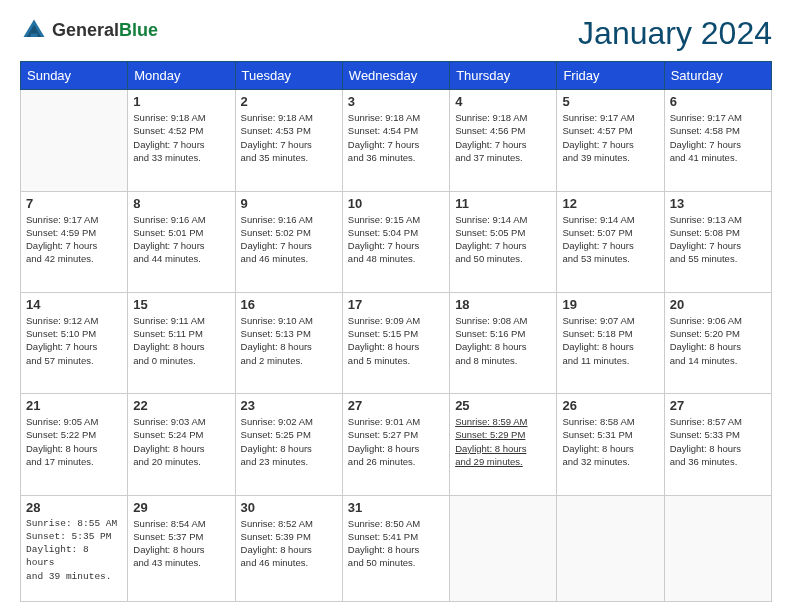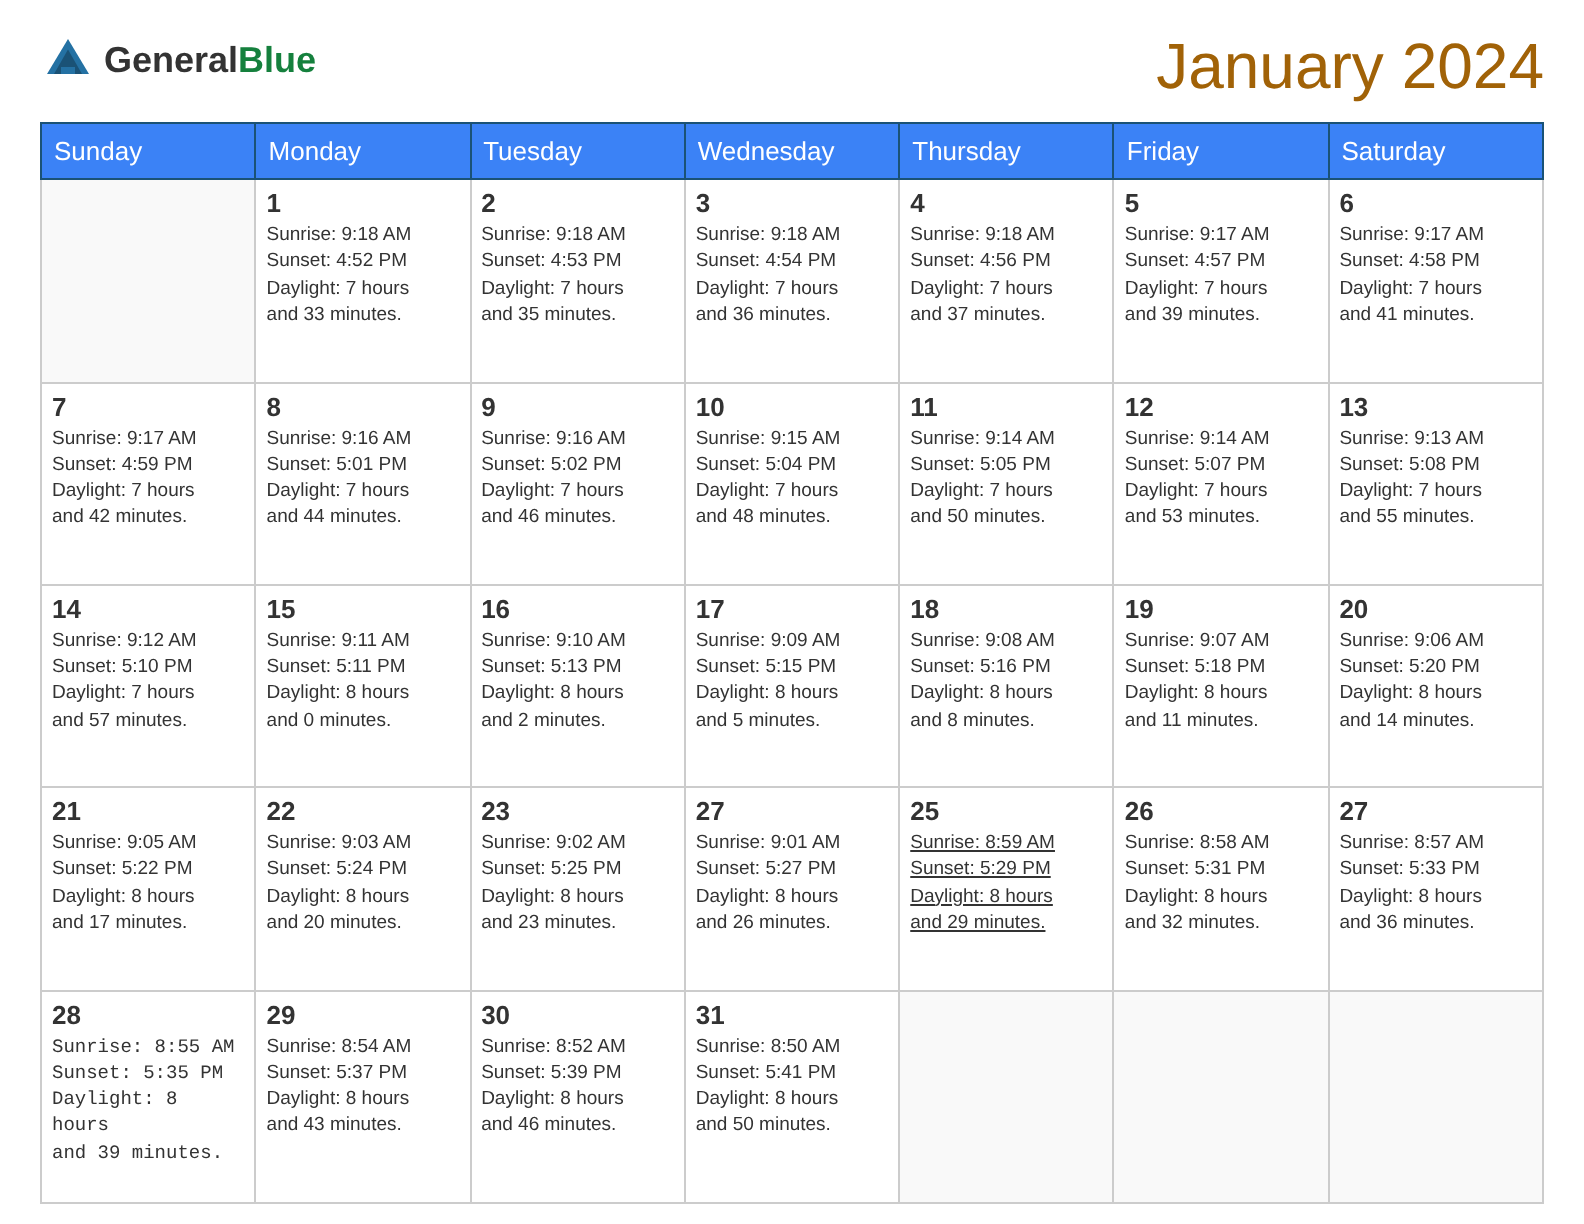--- a/index.html
+++ b/index.html
@@ -31,36 +31,36 @@
     .logo-icon {
       width: 28px;
       height: 28px;
     }
     .title-section {
       text-align: right;
     }
     .month-title {
       font-size: 32px;
       font-weight: 300;
-      color: #a16207;
+      color: #0c4a6e;
       line-height: 1.1;
     }
     .location {
       font-size: 14px;
       color: #555;
     }
     .calendar {
       flex: 1;
       border: 1px solid #ccc;
       border-collapse: collapse;
       width: 100%;
       table-layout: fixed;
     }
     .calendar th {
-      background: #3b82f6;
+      background: #1d4ed8;
       color: #fff;
       text-align: left;
       padding: 6px 6px;
       font-size: 13px;
       font-weight: normal;
       border: 1px solid #1a5276;
     }
     .calendar td {
       vertical-align: top;
       border: 1px solid #ccc;

